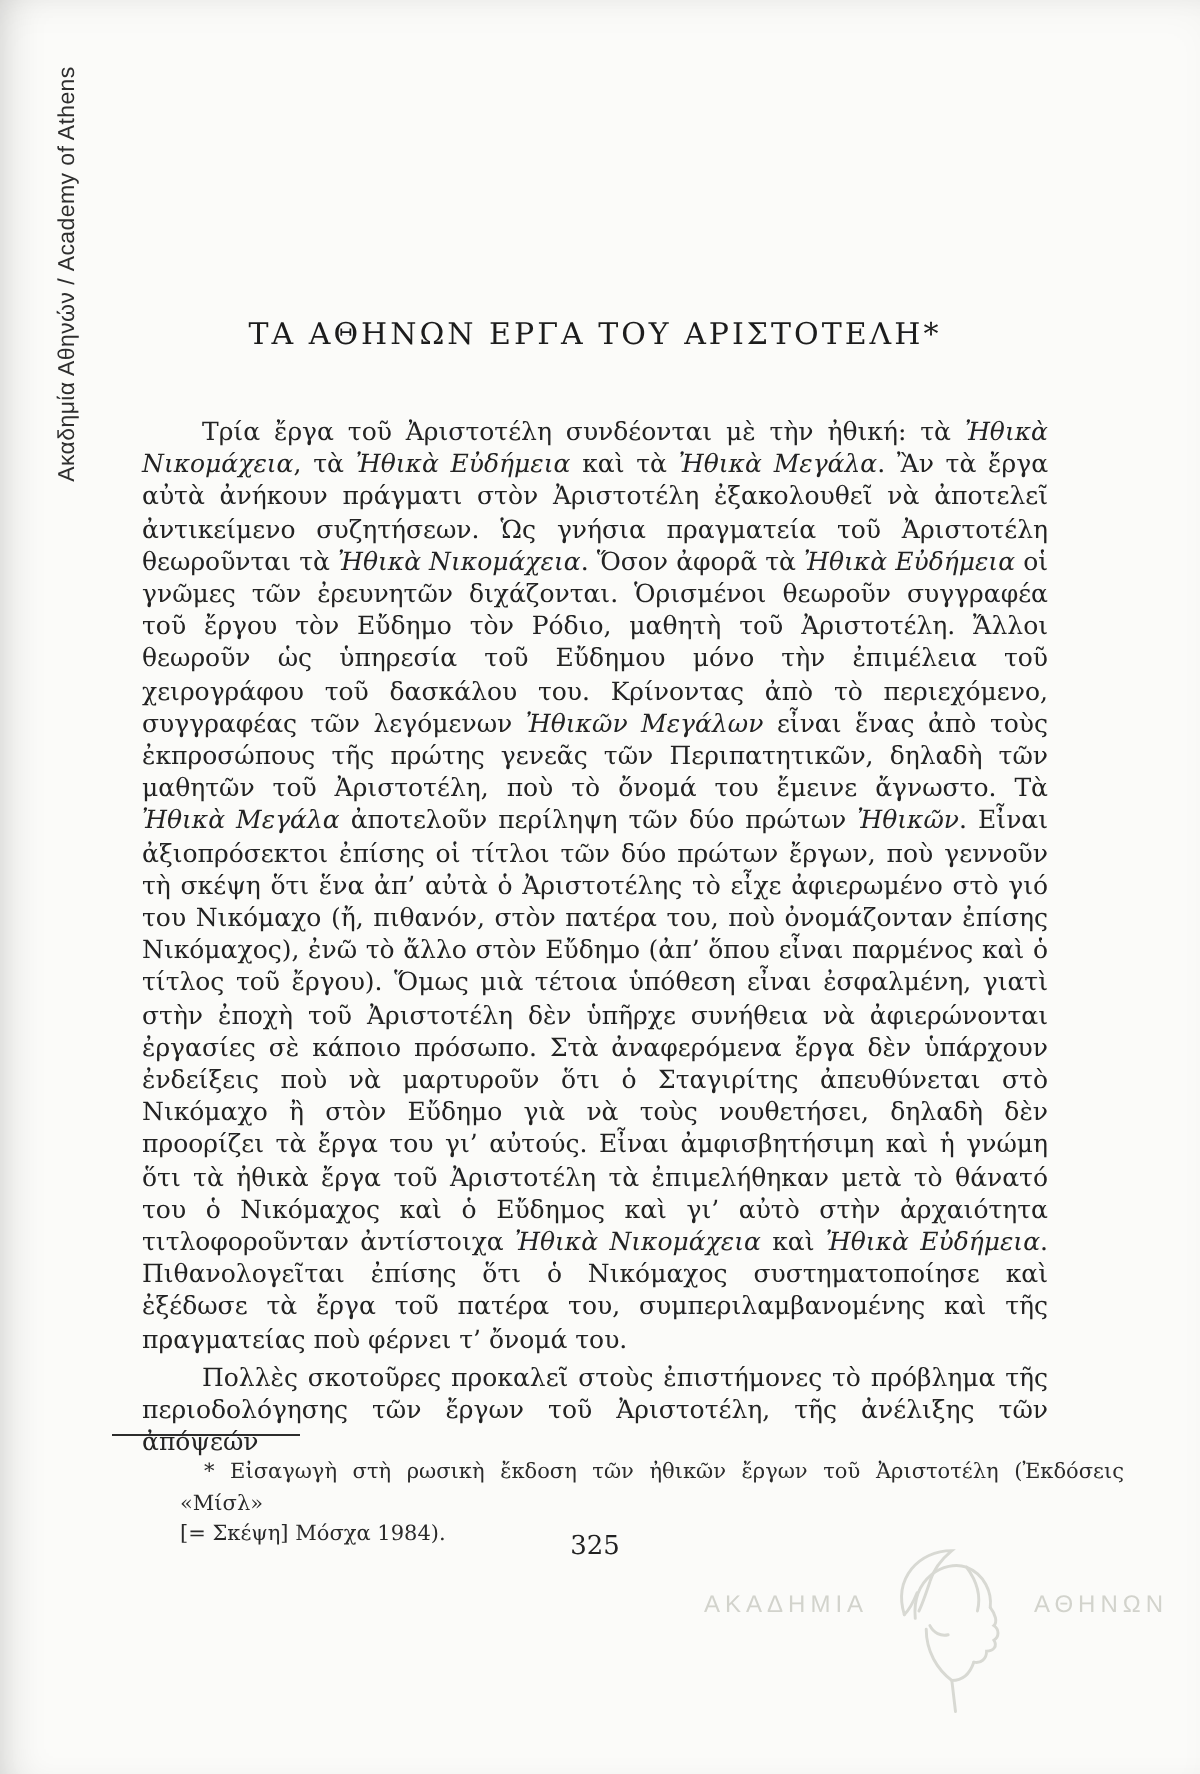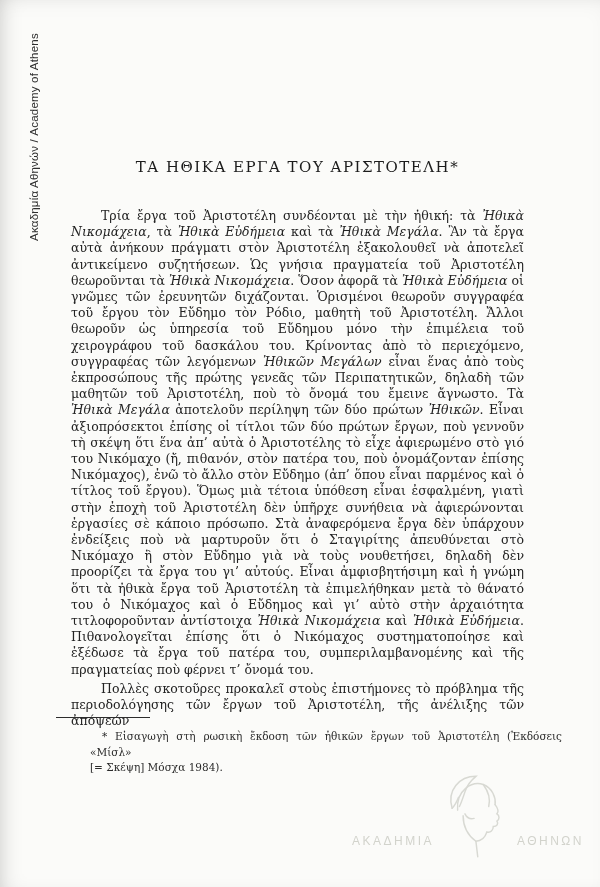--- a/index.html
+++ b/index.html
@@ -66,55 +66,56 @@
     position:absolute;
     left:68px; top:766px; width:459px;
     text-align:center;
     font-size:13px;
     color:#222;
   }
   .bottom-watermark{
     position:absolute;
     left:352px; top:770px; width:232px; height:92px;
     display:flex;
-    align-items:flex-end;
+    align-items:center;
     justify-content:space-between;
   }
   .wm-text{
     font-family:"Liberation Sans","DejaVu Sans",sans-serif;
     font-size:12px;
     letter-spacing:2.5px;
     color:#d2d3cc;
     white-space:nowrap;
     transform:translateY(-14px);
   }
   .wm-emblem{display:inline-block; width:64px; height:90px;}
   .wm-emblem svg{width:100%; height:100%;}
 </style>
 </head>
 <body>
 
 <div class="page">
 
   <div class="side-mark">Ακαδημία Αθηνών / Academy of Athens</div>
 
-  <h1 class="title">ΤΑ ΗΘΙΚΑ ΕΡΓΑ ΤΟΥ ΑΡΙΣΤΟΤΕΛΗ*</h1>
+  <h1 class="title">ΤΑ ΑΘΗΝΩΝ ΕΡΓΑ ΤΟΥ ΑΡΙΣΤΟΤΕΛΗ*</h1>
 
   <div class="body-text">
     <p class="para"><span>Τρία ἔργα τοῦ Ἀριστοτέλη συνδέονται μὲ τὴν ἠθική: τὰ </span><span class="it">Ἠθικὰ Νικομάχεια</span><span>, τὰ </span><span class="it">Ἠθικὰ Εὐδήμεια</span><span> καὶ τὰ </span><span class="it">Ἠθικὰ Μεγάλα</span><span>. Ἂν τὰ ἔργα αὐτὰ ἀνήκουν πράγματι στὸν Ἀριστοτέλη ἐξακολουθεῖ νὰ ἀποτελεῖ ἀντικείμενο συζητήσεων. Ὡς γνήσια πραγματεία τοῦ Ἀριστοτέλη θεωροῦνται τὰ </span><span class="it">Ἠθικὰ Νικομάχεια</span><span>. Ὅσον ἀφορᾶ τὰ </span><span class="it">Ἠθικὰ Εὐδήμεια</span><span> οἱ γνῶμες τῶν ἐρευνητῶν διχάζονται. Ὁρισμένοι θεωροῦν συγγραφέα τοῦ ἔργου τὸν Εὔδημο τὸν Ρόδιο, μαθητὴ τοῦ Ἀριστοτέλη. Ἄλλοι θεωροῦν ὡς ὑπηρεσία τοῦ Εὔδημου μόνο τὴν ἐπιμέλεια τοῦ χειρογράφου τοῦ δασκάλου του. Κρίνοντας ἀπὸ τὸ περιεχόμενο, συγγραφέας τῶν λεγόμενων </span><span class="it">Ἠθικῶν Μεγάλων</span><span> εἶναι ἕνας ἀπὸ τοὺς ἐκπροσώπους τῆς πρώτης γενεᾶς τῶν Περιπατητικῶν, δηλαδὴ τῶν μαθητῶν τοῦ Ἀριστοτέλη, ποὺ τὸ ὄνομά του ἔμεινε ἄγνωστο. Τὰ </span><span class="it">Ἠθικὰ Μεγάλα</span><span> ἀποτελοῦν περίληψη τῶν δύο πρώτων </span><span class="it">Ἠθικῶν</span><span>. Εἶναι ἀξιοπρόσεκτοι ἐπίσης οἱ τίτλοι τῶν δύο πρώτων ἔργων, ποὺ γεννοῦν τὴ σκέψη ὅτι ἕνα ἀπ’ αὐτὰ ὁ Ἀριστοτέλης τὸ εἶχε ἀφιερωμένο στὸ γιό του Νικόμαχο (ἤ, πιθανόν, στὸν πατέρα του, ποὺ ὀνομάζονταν ἐπίσης Νικόμαχος), ἐνῶ τὸ ἄλλο στὸν Εὔδημο (ἀπ’ ὅπου εἶναι παρμένος καὶ ὁ τίτλος τοῦ ἔργου). Ὅμως μιὰ τέτοια ὑπόθεση εἶναι ἐσφαλμένη, γιατὶ στὴν ἐποχὴ τοῦ Ἀριστοτέλη δὲν ὑπῆρχε συνήθεια νὰ ἀφιερώνονται ἐργασίες σὲ κάποιο πρόσωπο. Στὰ ἀναφερόμενα ἔργα δὲν ὑπάρχουν ἐνδείξεις ποὺ νὰ μαρτυροῦν ὅτι ὁ Σταγιρίτης ἀπευθύνεται στὸ Νικόμαχο ἢ στὸν Εὔδημο γιὰ νὰ τοὺς νουθετήσει, δηλαδὴ δὲν προορίζει τὰ ἔργα του γι’ αὐτούς. Εἶναι ἀμφισβητήσιμη καὶ ἡ γνώμη ὅτι τὰ ἠθικὰ ἔργα τοῦ Ἀριστοτέλη τὰ ἐπιμελήθηκαν μετὰ τὸ θάνατό του ὁ Νικόμαχος καὶ ὁ Εὔδημος καὶ γι’ αὐτὸ στὴν ἀρχαιότητα τιτλοφοροῦνταν ἀντίστοιχα </span><span class="it">Ἠθικὰ Νικομάχεια</span><span> καὶ </span><span class="it">Ἠθικὰ Εὐδήμεια</span><span>. Πιθανολογεῖται ἐπίσης ὅτι ὁ Νικόμαχος συστηματοποίησε καὶ ἐξέδωσε τὰ ἔργα τοῦ πατέρα του, συμπεριλαμβανομένης καὶ τῆς πραγματείας ποὺ φέρνει τ’ ὄνομά του.</span></p>
     <p class="para"><span>Πολλὲς σκοτοῦρες προκαλεῖ στοὺς ἐπιστήμονες τὸ πρόβλημα τῆς περιοδολόγησης τῶν ἔργων τοῦ Ἀριστοτέλη, τῆς ἀνέλιξης τῶν ἀπόψεών</span></p>
   </div>
 
   <div class="footnote-rule"></div>
 
   <div class="footnote">
     <div class="fn-line fn-first">* Εἰσαγωγὴ στὴ ρωσικὴ ἔκδοση τῶν ἠθικῶν ἔργων τοῦ Ἀριστοτέλη (Ἐκδόσεις «Μίσλ»</div>
     <div class="fn-line">[= Σκέψη] Μόσχα 1984).</div>
   </div>
 
+  <div class="page-number">325</div>
 
   <div class="bottom-watermark">
     <span class="wm-text">ΑΚΑΔΗΜΙΑ</span>
     <span class="wm-emblem">
       <svg viewBox="0 0 70 95" xmlns="http://www.w3.org/2000/svg">
         <g fill="none" stroke="#d8d9d3" stroke-width="1.6" stroke-linecap="round">
           <path d="M10,38 C4,18 18,3 36,3 C30,8 26,13 24,20 C22,26 20,32 18,36"></path>
           <path d="M10,38 C12,36 15,31 17,26"></path>
           <path d="M16,40 C14,18 32,8 44,12 C54,16 58,26 57,34"></path>
           <path d="M44,12 C50,20 52,28 50,36"></path>

